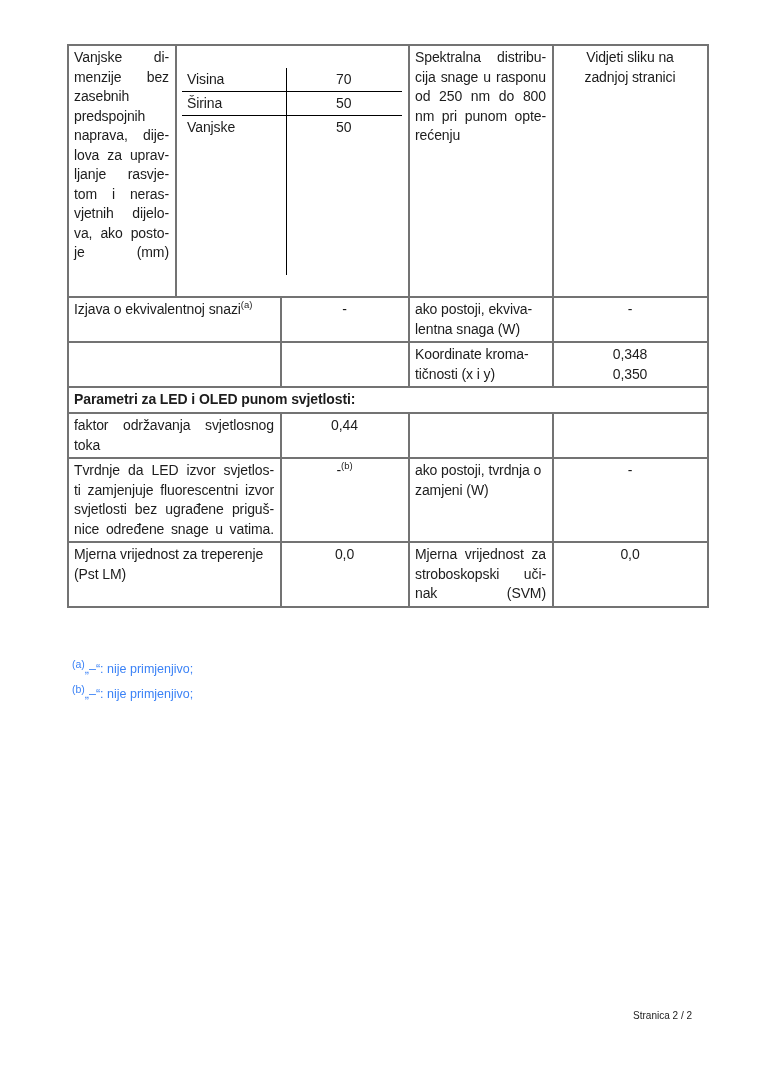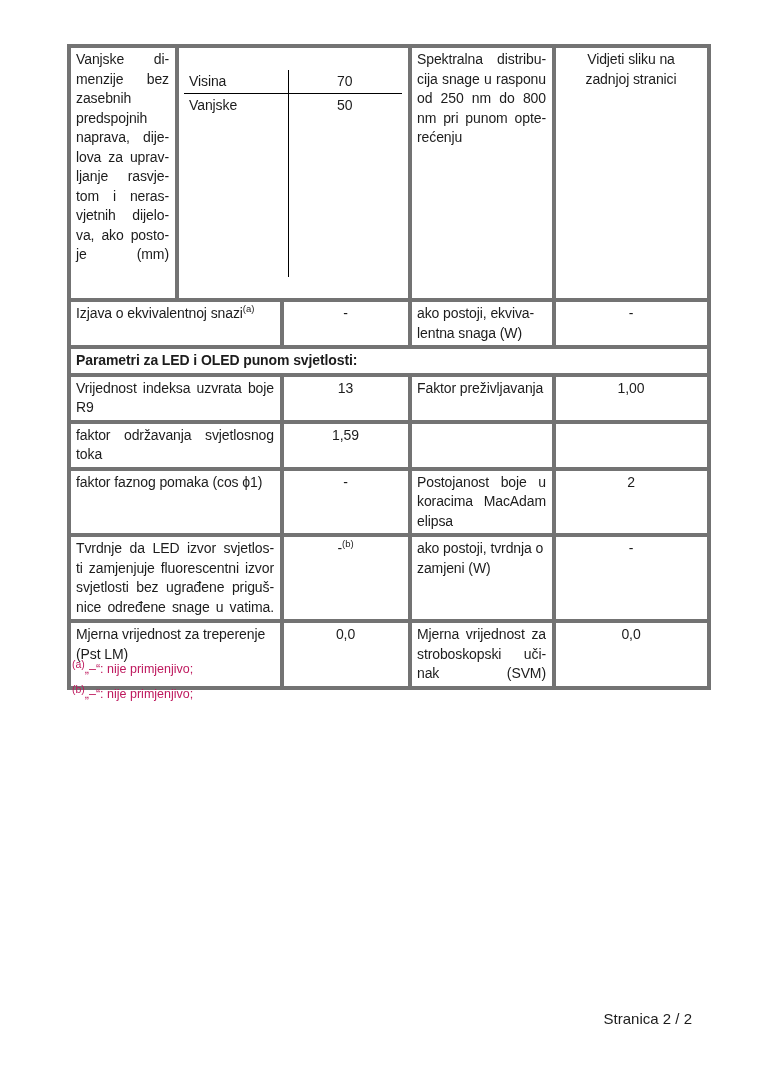--- a/index.html
+++ b/index.html
@@ -17,21 +17,21 @@
     position: absolute;
     left: 67px;
     top: 44px;
     width: 640px;
     border-collapse: collapse;
     table-layout: fixed;
     font-size: 14px;
     letter-spacing: -0.1px;
   }
   table.main td {
-    border: 4px solid #737373;
+    border: 2px solid #737373;
     vertical-align: top;
     padding: 2px 6px 2px 5px;
     line-height: 19.5px;
     white-space: pre-line;
   }
   td.center { text-align: center; }
   td.sechead { font-weight: bold; padding-top: 3px; }
   .just { text-align: justify; text-align-last: justify; }
   td.dims-label { line-height: 18.6px; padding-top: 3px; }
   td.nopad { padding: 0; }
@@ -44,28 +44,28 @@
   table.sub td { border: none; line-height: 19px; }
   table.sub td.sublbl { border-right: 1px solid #000; width: 104px; }
   table.sub tr.sb td { border-bottom: 1px solid #000; }
   sup.marker { font-size: 9.5px; vertical-align: super; line-height: 0; letter-spacing: 0; }
   .footnotes {
     position: absolute;
     left: 72px;
     top: 657px;
     font-size: 12.5px;
     line-height: 25px;
-    color: #be185d;
+    color: #3b82f6;
   }
   .footnotes sup.marker { font-size: 10.5px; }
   .page-footer {
     position: absolute;
     top: 1010px;
     right: 76px;
-    font-size: 15px;
+    font-size: 10px;
     color: #1c1c1c;
   }
 </style>
 </head>
 <body>
 
 <div class="page">
 
   <table class="main">
     <colgroup>
@@ -88,20 +88,24 @@
 tom i neras-
 vjetnih dijelo-
 va, ako posto-
 je (mm)</td>
       <td colspan="2" class="nopad">
         <table class="sub">
           <tbody><tr class="sb" style="height:21px">
             <td class="sublbl">Visina</td>
             <td class="center">70</td>
           </tr>
+          <tr class="sb" style="height:21px">
+            <td class="sublbl">Širina</td>
+            <td class="center">50</td>
+          </tr>
           <tr>
             <td class="sublbl">Vanjske</td>
             <td class="center">50</td>
           </tr>
         </tbody></table>
       </td>
       <td class="just">Spektralna distribu-
 cija snage u rasponu
 od 250 nm do 800
 nm pri punom opte-
@@ -111,50 +115,43 @@
     </tr>
 
     <tr style="height:38px">
       <td colspan="2"><span>Izjava o ekvivalentnoj snazi</span><sup class="marker">(a)</sup></td>
       <td class="center">-</td>
       <td>ako postoji, ekviva-
 lentna snaga (W)</td>
       <td class="center">-</td>
     </tr>
 
+    <tr style="height:39px">
+      <td colspan="2"></td>
+      <td></td>
+      <td>Koordinate kroma-
+tičnosti (x i y)</td>
+      <td class="center">0,348
+0,350</td>
+    </tr>
 
     <tr style="height:26px">
       <td colspan="5" class="sechead">Parametri za LED i OLED punom svjetlosti:</td>
     </tr>
 
-    <tr style="height:37px">
-      <td colspan="2" class="just">Vrijednost indeksa uzvrata boje
-R9</td>
-      <td class="center">13</td>
-      <td>Faktor preživljavanja</td>
-      <td class="center">1,00</td>
-    </tr>
 
     <tr style="height:39px">
       <td colspan="2" class="just">faktor održavanja svjetlosnog
 toka</td>
-      <td class="center">1,59</td>
+      <td class="center">0,44</td>
       <td></td>
       <td></td>
     </tr>
 
 
-    <tr style="height:59px">
-      <td colspan="2">faktor faznog pomaka (cos ϕ1)</td>
-      <td class="center">-</td>
-      <td class="just">Postojanost boje u
-koracima MacAdam
-elipsa</td>
-      <td class="center">2</td>
-    </tr>
 
     <tr style="height:80px">
       <td colspan="2" class="just">Tvrdnje da LED izvor svjetlos-
 ti zamjenjuje fluorescentni izvor
 svjetlosti bez ugrađene priguš-
 nice određene snage u vatima.</td>
       <td class="center"><span>-</span><sup class="marker">(b)</sup></td>
       <td>ako postoji, tvrdnja o
 zamjeni (W)</td>
       <td class="center">-</td>

